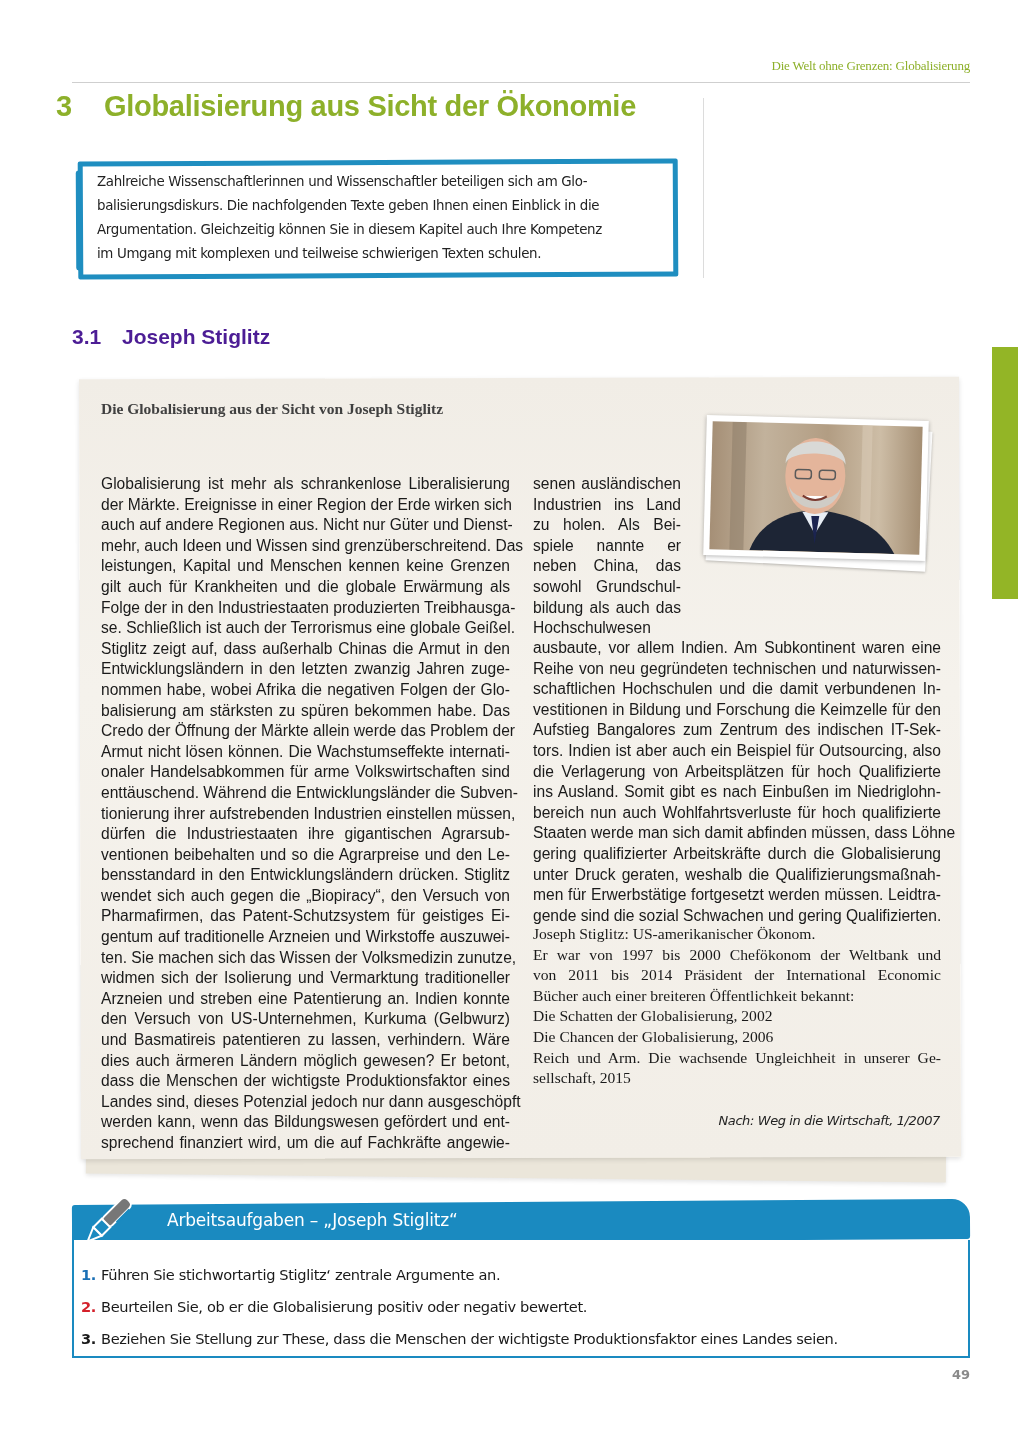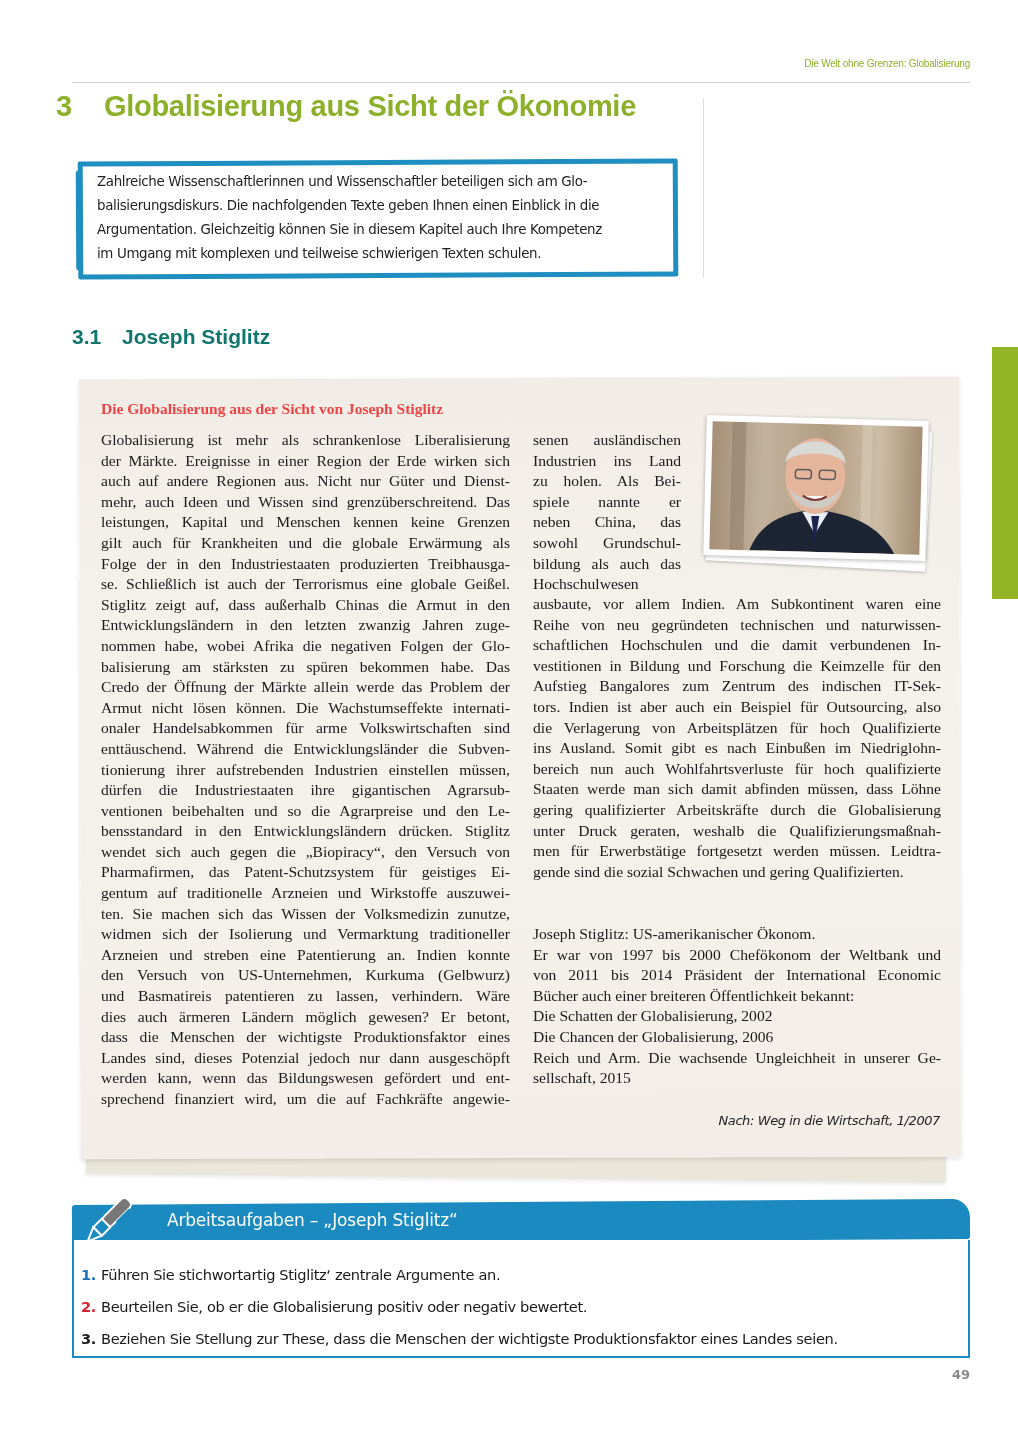--- a/index.html
+++ b/index.html
@@ -1,21 +1,21 @@
 <!DOCTYPE html>
 <html><head>
   <meta charset="utf-8">
   <style>
     * { box-sizing: border-box; margin: 0; padding: 0; }
     html, body { width: 1018px; height: 1440px; background: #ffffff; }
     body { position: relative; overflow: hidden; font-family: "DejaVu Sans", sans-serif; color: #1a1a1a; }
 
     .running-head {
       position: absolute; right: 48px; top: 58px;
-      font-family: Liberation Sans, sans-serif; font-size: 10px; color: #8db02a;
+      font-family: Liberation Serif, serif; font-size: 13px; color: #8db02a;
       letter-spacing: -0.2px;
     }
     .head-rule { position: absolute; left: 72px; right: 48px; top: 82px; height: 1px; background: #cfcfcf; }
 
     .chapter-title {
       position: absolute; left: 56px; top: 90px;
       font-family: "Liberation Sans", sans-serif; font-size: 29px; font-weight: bold; color: #8db02a;
       letter-spacing: -0.3px;
     }
     .chapter-title .num { display: inline-block; width: 48px; }
@@ -33,42 +33,42 @@
     .intro-text {
       position: absolute; left: 97px; top: 170px; width: 560px;
       font-family: "DejaVu Sans", sans-serif; font-size: 13.4px; line-height: 24px; color: #222;
       letter-spacing: -0.35px;
     }
 
     .side-tab { position: absolute; right: 0; top: 347px; width: 26px; height: 252px; background: #93b526; }
 
     .section-title {
       position: absolute; left: 72px; top: 325px;
-      font-family: "Liberation Sans", sans-serif; font-size: 21px; font-weight: bold; color: #0f766e;
+      font-family: "Liberation Sans", sans-serif; font-size: 21px; font-weight: bold; color: #4c1d95;
     }
     .section-title .num { display: inline-block; width: 50px; }
 
     .paper {
       position: absolute; left: 80px; top: 378px; width: 880px; height: 780px;
       background: linear-gradient(180deg, #f1ede6 0%, #f5f2ec 40%, #f2eee7 100%);
       box-shadow: 0 2px 5px rgba(0,0,0,0.12);
       transform: rotate(-0.15deg);
     }
     .paper-under {
       position: absolute; left: 86px; top: 1140px; width: 860px; height: 38px;
       background: #ebe6da; transform: rotate(0.6deg); box-shadow: 0 2px 4px rgba(0,0,0,0.1);
     }
 
     .article-title {
       position: absolute; left: 101px; top: 400px;
-      font-family: "Liberation Serif", serif; font-size: 15.5px; font-weight: bold; color: #ef4444;
+      font-family: "Liberation Serif", serif; font-size: 15.5px; font-weight: bold; color: #404040;
     }
     .col {
-      position: absolute; font-family: Liberation Serif, serif; font-size: 15.6px; line-height: 20.6px; color: #1a1a1a;
-      text-align: justify; hyphens: manual;
+      position: absolute; font-family: Liberation Sans, sans-serif; font-size: 15.6px; line-height: 20.6px; color: #1a1a1a;
+      text-align: justify; hyphens: manual; margin-top: 44px;
     }
     .col-left { left: 101px; top: 430px; width: 409px; }
     .col-right-top { left: 533px; top: 430px; width: 148px; }
     .col-right { left: 533px; top: 594px; width: 408px; }
     .col .line { display: block; text-align: justify; text-align-last: justify; white-space: nowrap; }
     .col .line.last { text-align-last: left; }
 
     .bio { position: absolute; left: 533px; top: 924px; width: 408px; font-family: "Liberation Serif", serif; font-size: 15.6px; line-height: 20.6px; color: #1a1a1a; }
     .bio .line { display: block; white-space: nowrap; text-align-last: justify; }
     .bio .line.last { text-align-last: left; }

